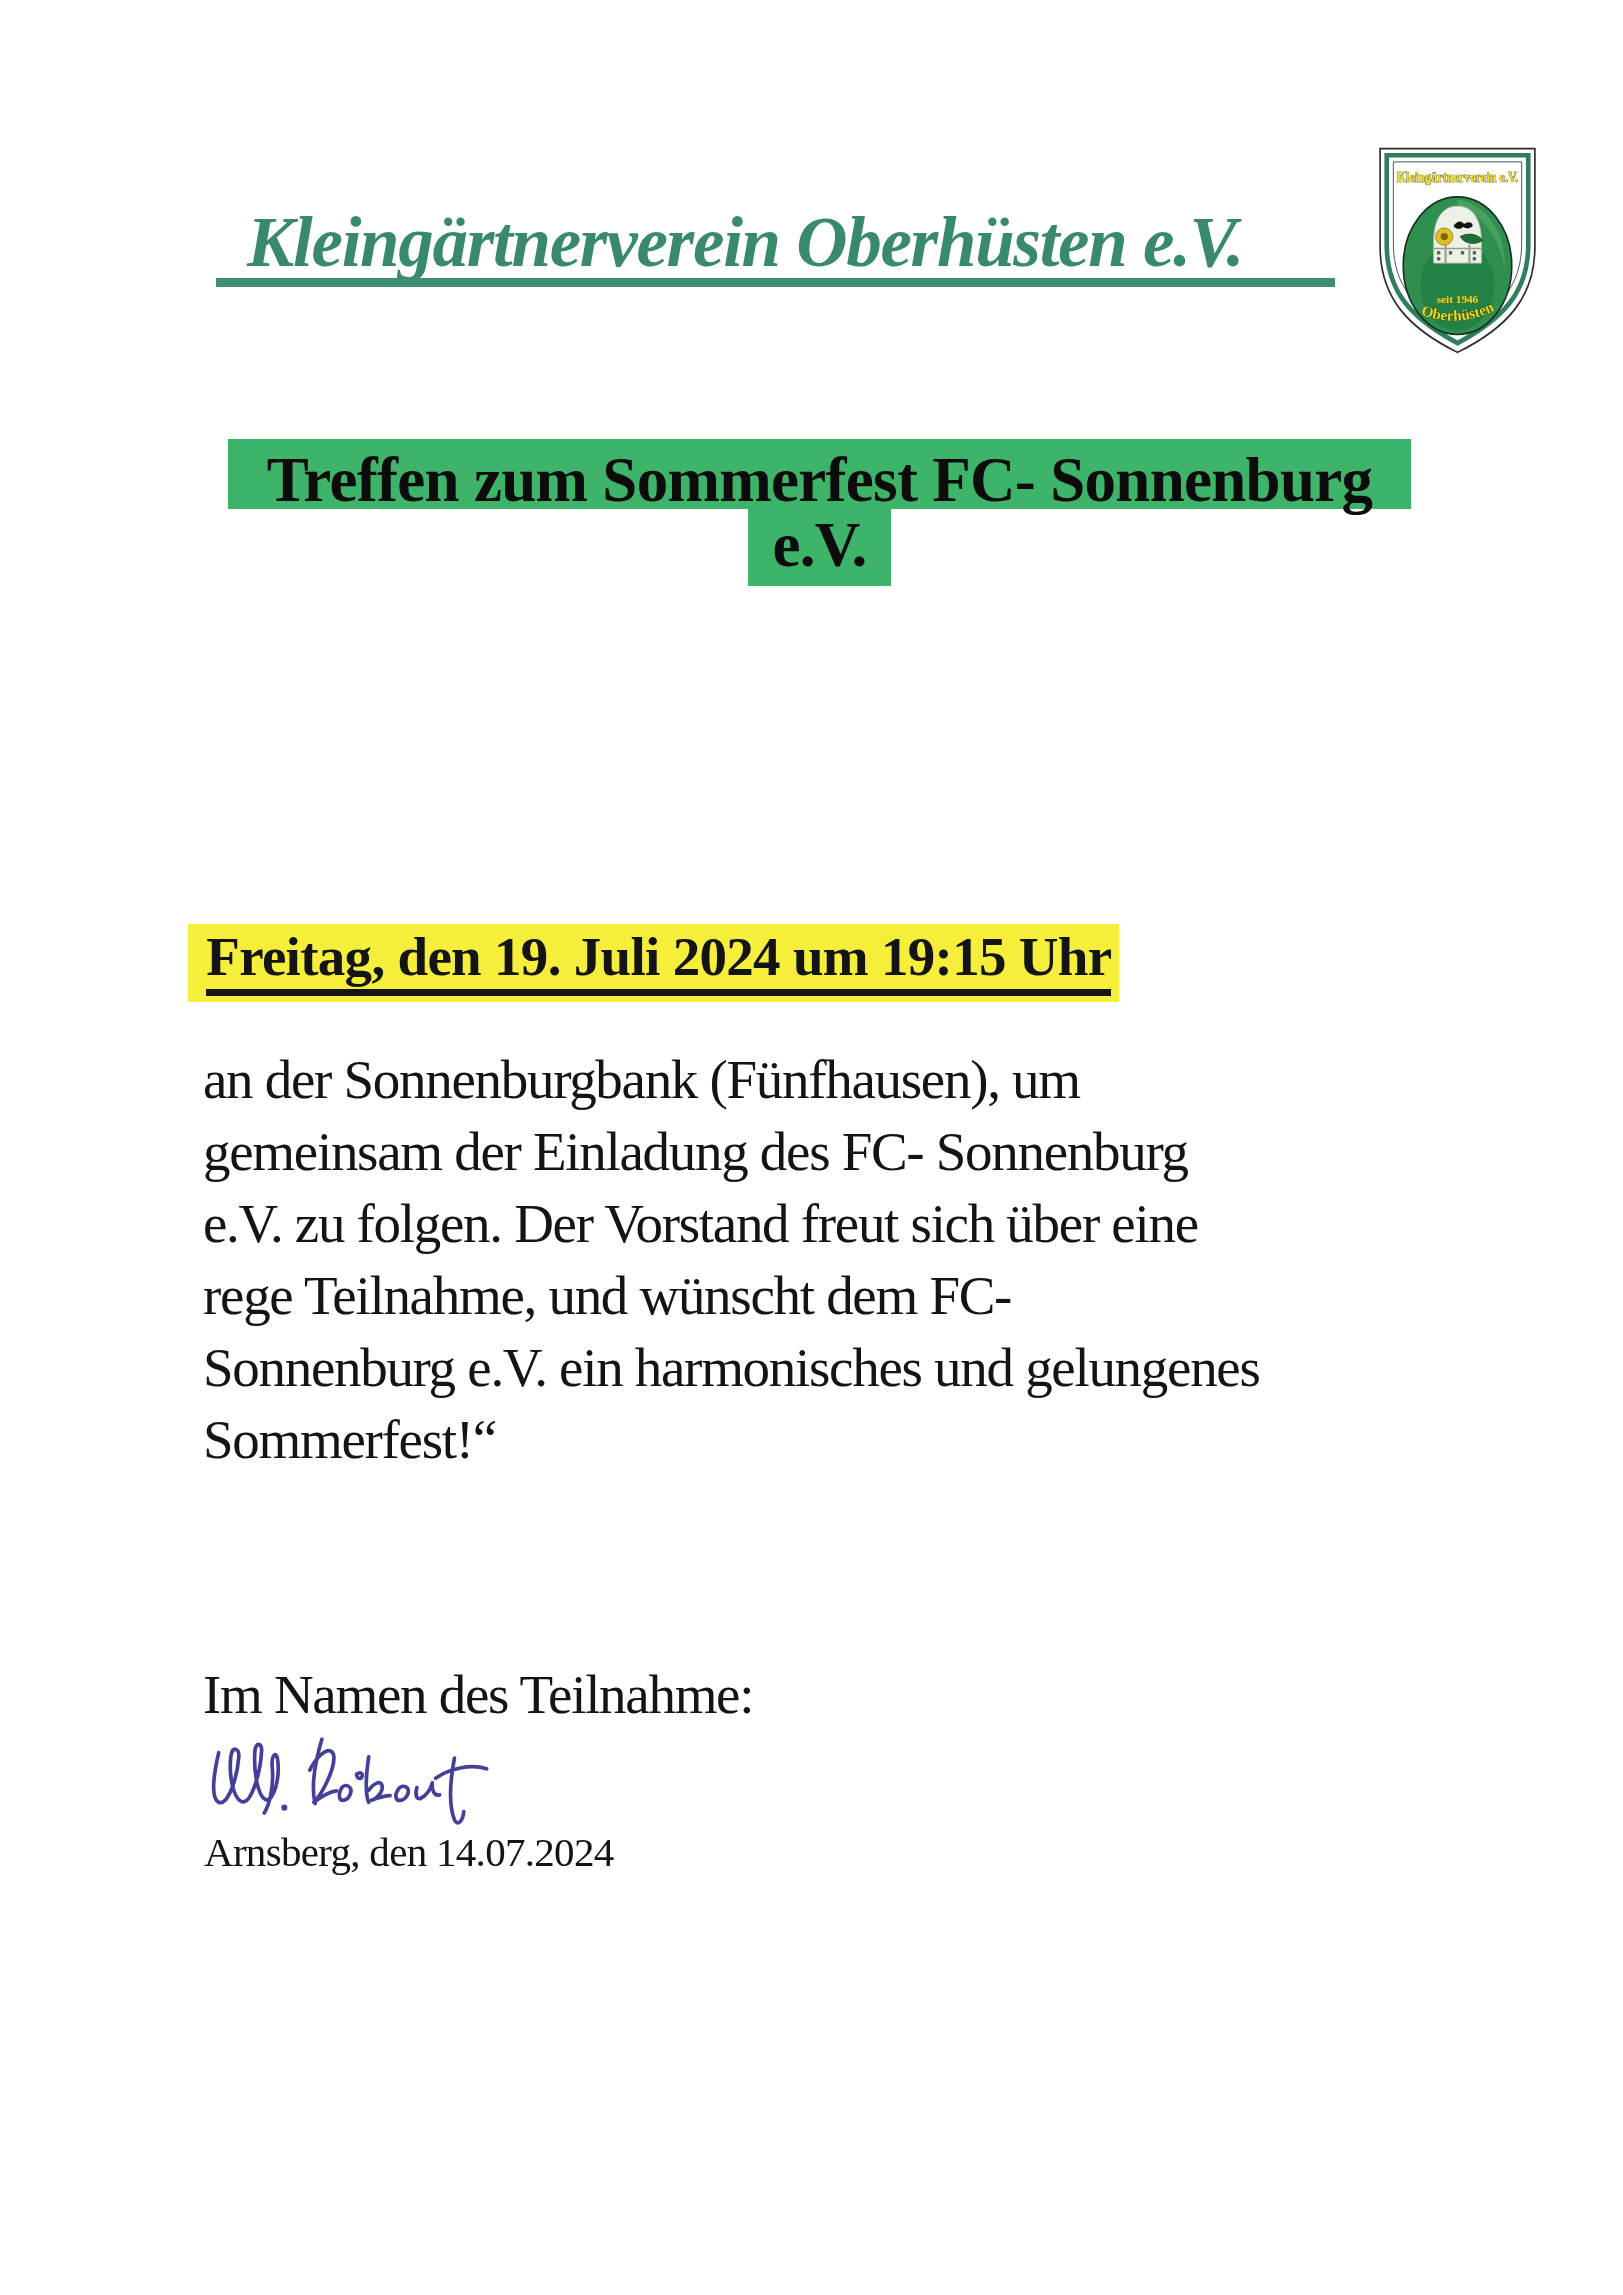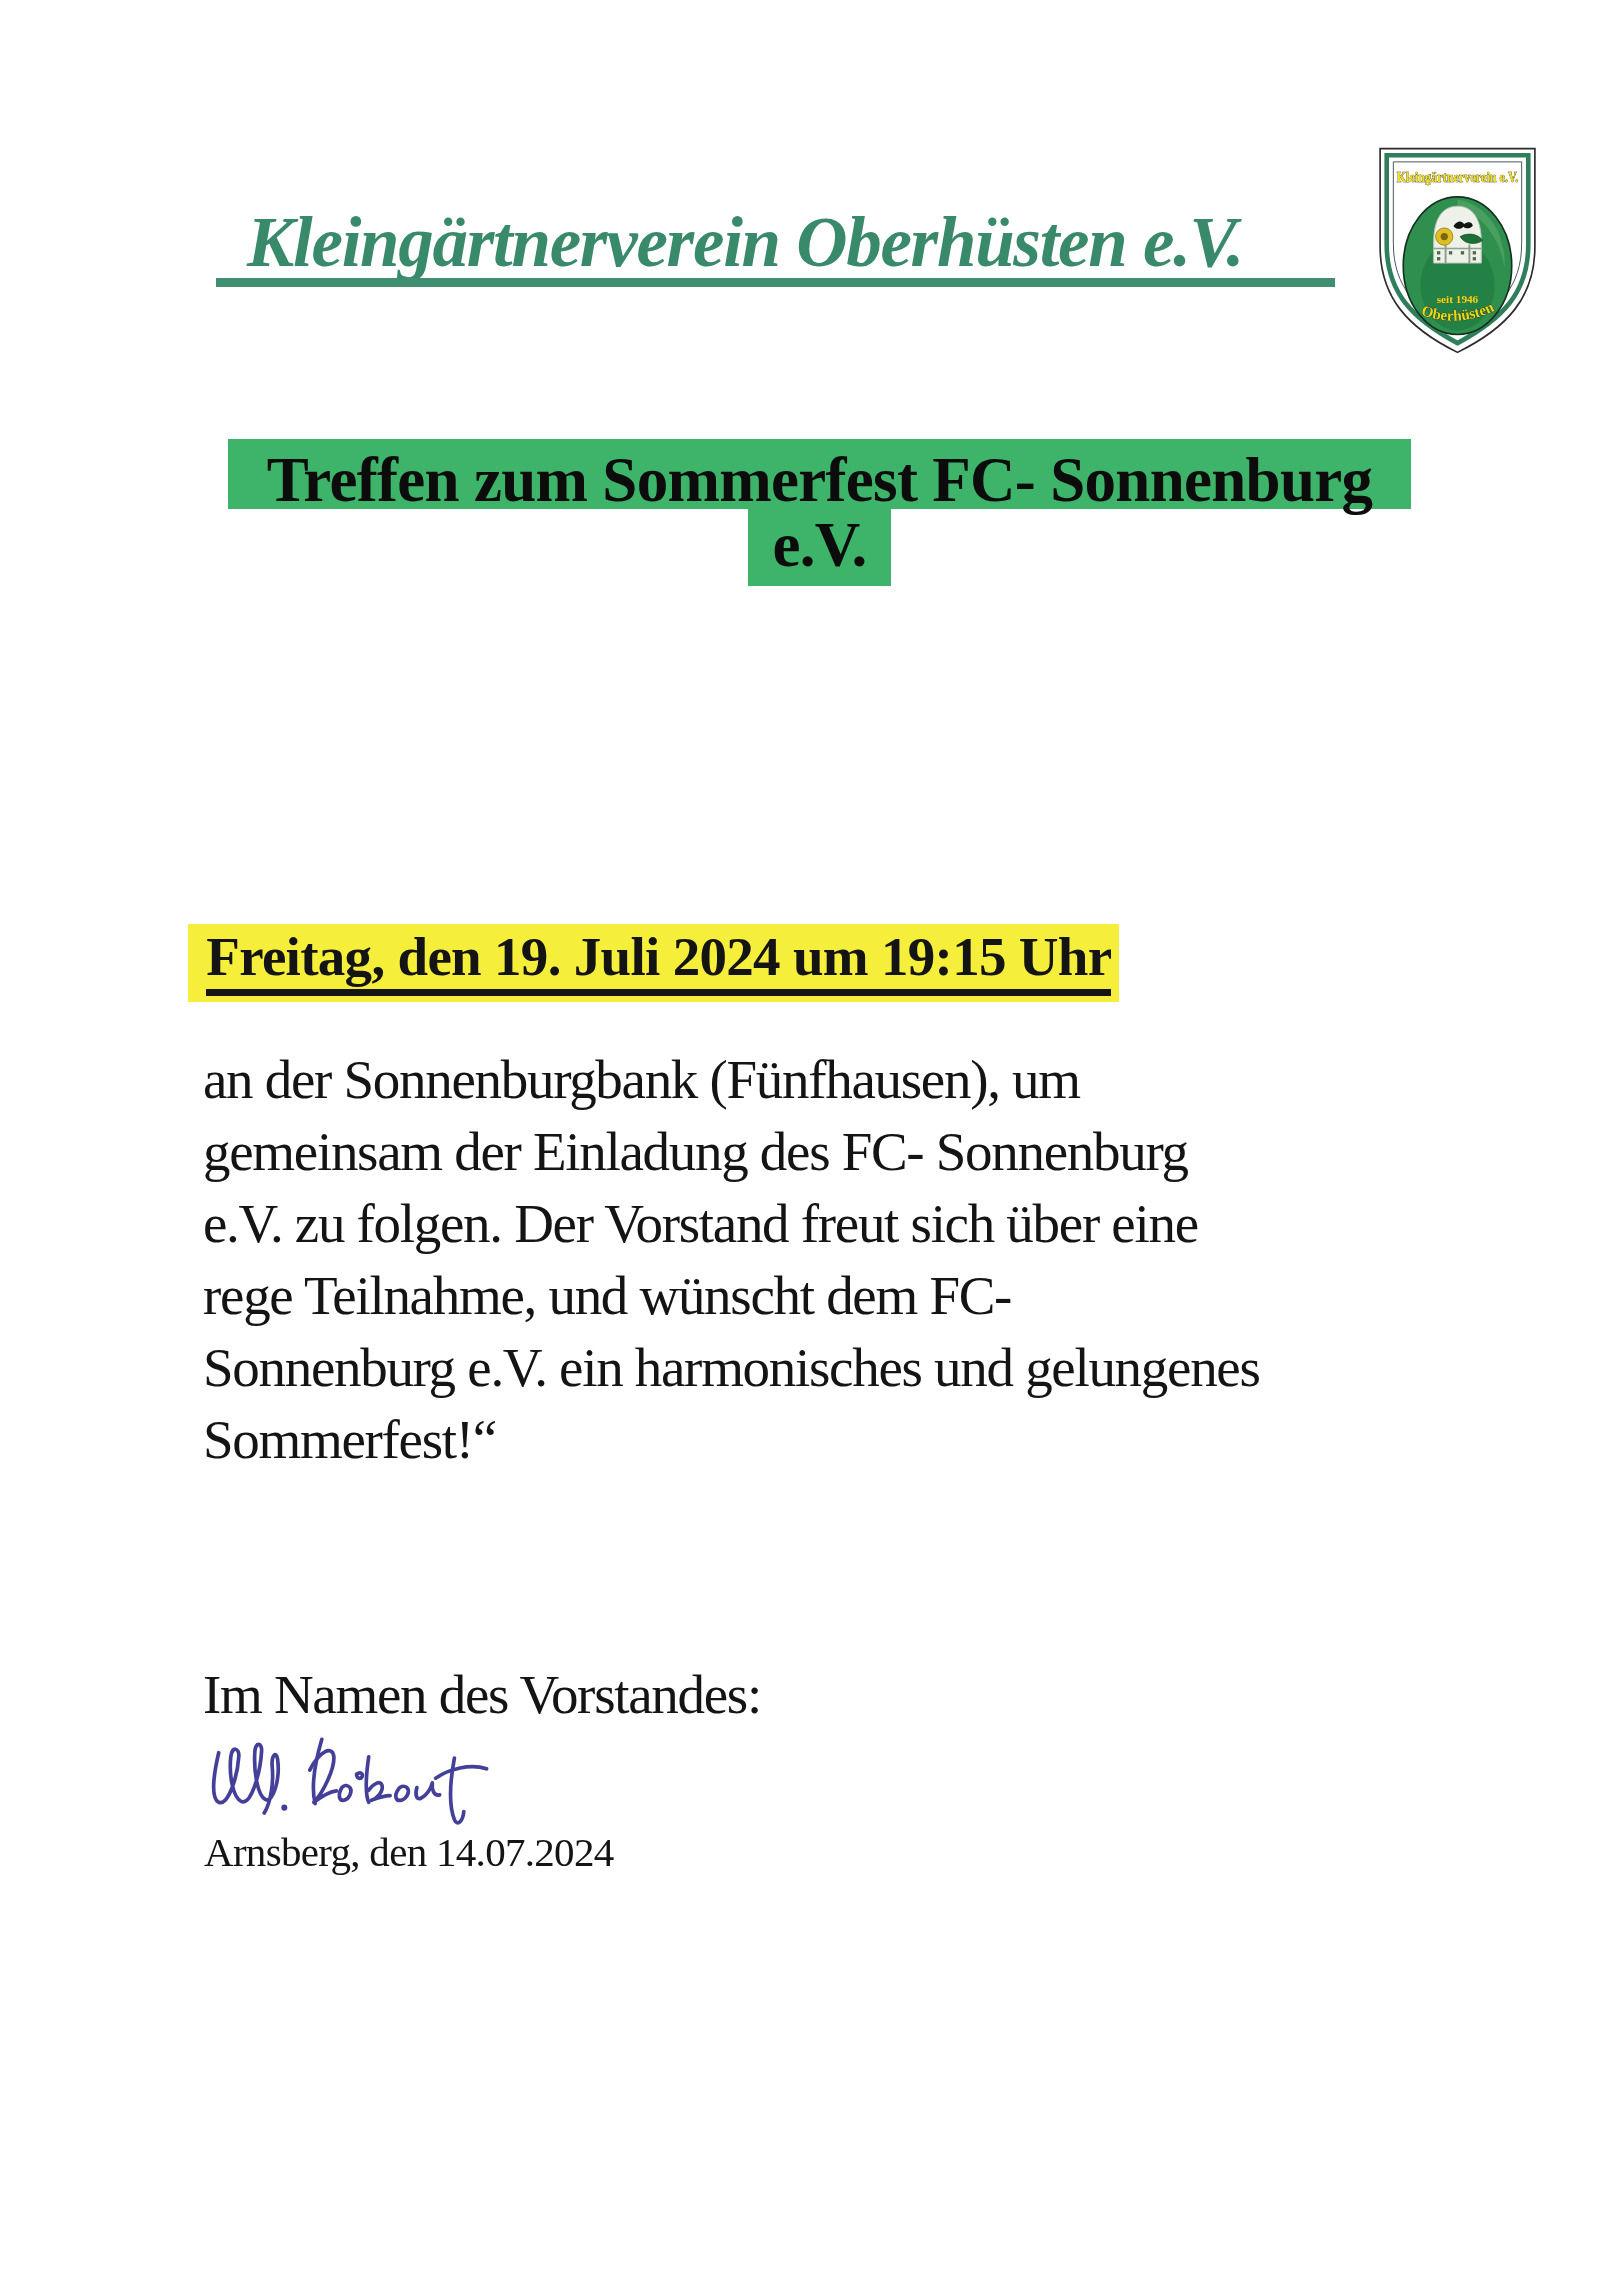--- a/index.html
+++ b/index.html
@@ -124,21 +124,21 @@
 
   <div id="details-para" class="para">
     <div>an der Sonnenburgbank (Fünfhausen), um</div>
     <div>gemeinsam der Einladung des FC- Sonnenburg</div>
     <div>e.V. zu folgen. Der Vorstand freut sich über eine</div>
     <div>rege Teilnahme, und wünscht dem FC-</div>
     <div>Sonnenburg e.V. ein harmonisches und gelungenes</div>
     <div>Sommerfest!“</div>
   </div>
 
-  <div id="closing-salutation">Im Namen des Vorstandes:</div>
+  <div id="closing-salutation">Im Namen des Teilnahme:</div>
 
   <svg id="signature" viewBox="0 0 460 170" aria-label="W. Hickert">
     <g fill="none" stroke-width="5.5" stroke-linecap="round" stroke-linejoin="round" style="stroke: rgb(68, 64, 154);">
       <path d="M16,48 C8,82 4,116 16,122 C30,128 44,84 46,54 C47,40 36,38 34,54 C31,84 38,116 50,121 C64,126 78,80 80,46 C81,33 71,31 70,46 C68,76 74,112 86,118 C97,123 108,88 104,58 C102,44 94,52 96,70 C98,92 94,122 84,138"></path>
       <path d="M170,28 C160,62 154,100 160,124"></path>
       <path d="M152,74 C166,46 186,36 188,54 C189,72 172,108 158,122 C170,113 182,106 192,105"></path>
       <path d="M200,100 C194,110 195,120 203,119 C211,117 216,106 212,100 C208,95 202,97 200,100"></path>
       <path d="M222,80 C228,76 232,79 230,84 C228,88 223,86 222,82"></path>
       <path d="M240,54 C236,82 234,108 240,122"></path>
       <path d="M240,104 C248,93 258,89 260,97 C262,106 252,117 244,119 C254,115 264,112 272,112"></path>

